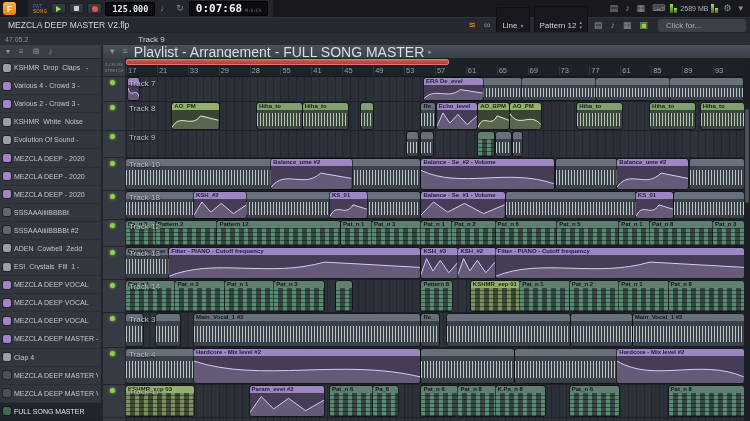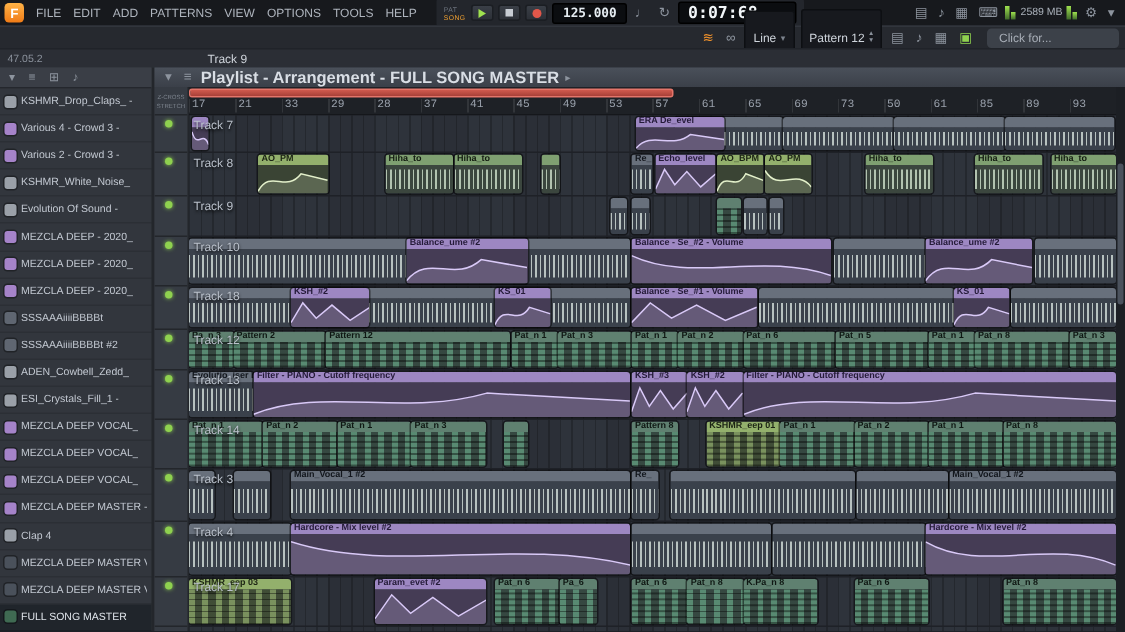--- a/index.html
+++ b/index.html
@@ -48,33 +48,33 @@
   .b-toolbar .ico{font-size:8px;}
   .b-list{flex:1;display:flex;flex-direction:column;min-height:0;}
   .b-item{flex:1;display:flex;align-items:center;gap:3px;padding:0 3px;min-height:0;border-bottom:1px solid rgba(0,0,0,.12);overflow:hidden;}
   .b-item.sel{background:#20252b;}
   .chip{width:8px;height:8px;border-radius:2px;flex:0 0 auto;box-shadow:0 0 0 1px rgba(0,0,0,.35);}
   .blab{font-size:7px;color:#c2c8d1;white-space:nowrap;overflow:hidden;}
   .b-item.sel .blab{color:#dfe4ea;}
   
   .playlist{flex:1;display:flex;flex-direction:column;min-width:0;}
   .pl-header{height:13px;background:linear-gradient(180deg,#4a505a,#3b4049);display:flex;align-items:center;gap:4px;padding:0 5px;flex:0 0 auto;}
-  .pl-title{font-size:11px;color:#d9dee5;white-space:nowrap;font-weight:bold;}
+  .pl-title{font-size:14px;color:#d9dee5;white-space:nowrap;}
   .pl-arrow{font-size:7px;color:#8d949e;}
   .pl-body{flex:1;display:flex;min-height:0;position:relative;}
   .pl-leftcol{width:22px;background:#363b43;border-right:1px solid #23262b;flex:0 0 auto;display:flex;flex-direction:column;overflow:hidden;}
   .lc-head{height:18px;display:flex;flex-direction:column;justify-content:center;gap:1px;border-bottom:1px solid #23262b;flex:0 0 auto;}
   .lc-head span{font-size:4px;color:#7d848e;text-align:center;white-space:nowrap;overflow:hidden;}
   .led-row{position:relative;border-bottom:1px solid #23262b;flex:0 0 auto;}
   .led{position:absolute;top:3px;left:7px;width:5px;height:5px;border-radius:50%;background:#8fd14f;box-shadow:0 0 3px #8fd14f;}
   .pl-gridwrap{flex:1;display:flex;flex-direction:column;min-width:0;}
   .ruler{height:18px;background:#1e2126;flex:0 0 auto;border-bottom:1px solid #15171b;}
   .selt{height:8px;position:relative;}
   .selbar{position:absolute;left:0;top:1px;height:6px;background:linear-gradient(180deg,#d05a4e,#a84038);border:1px solid #e4756a;border-radius:2px;box-sizing:border-box;}
-  .nums{height:9px;display:flex;background:repeating-linear-gradient(90deg,rgba(255,255,255,.09) 0,rgba(255,255,255,.09) 1px,transparent 1px,transparent 5%);font-family:Liberation Mono, monospace;}
+  .nums{height:9px;display:flex;background:repeating-linear-gradient(90deg,rgba(255,255,255,.09) 0,rgba(255,255,255,.09) 1px,transparent 1px,transparent 5%);}
   .rn{flex:0 0 5%;font-size:7.5px;color:#99a0ab;padding-left:2px;line-height:9px;box-sizing:border-box;}
   .lanes{flex:1;position:relative;min-height:0;overflow:hidden;display:flex;flex-direction:column;
     background:
       repeating-linear-gradient(90deg,rgba(0,0,0,.22) 0,rgba(0,0,0,.22) 1px,transparent 1px,transparent 1.25%),
       repeating-linear-gradient(90deg,#2e333b 0,#2e333b 5%,#2b2f37 5%,#2b2f37 10%);}
   .lane{position:relative;border-bottom:1px solid #1e2127;flex:0 0 auto;}
   .t-name{position:absolute;left:3px;top:2px;font-size:8px;color:#bac1cb;z-index:6;text-shadow:0 1px 2px rgba(0,0,0,.9);}
   
   .clip{position:absolute;top:1px;bottom:1px;border-radius:2px;display:flex;flex-direction:column;overflow:hidden;outline:1px solid rgba(0,0,0,.5);box-sizing:border-box;}
   .clip .head{flex:0 0 7px;font-size:6px;line-height:7px;padding:0 2px;white-space:nowrap;overflow:hidden;font-weight:bold;}
@@ -106,30 +106,20 @@
   .vscroll{width:6px;background:#1c1f24;flex:0 0 auto;position:relative;}
   .thumb{position:absolute;top:14%;height:26%;left:1px;right:1px;background:#4b525d;border-radius:2px;}
 </style>
 </head>
 <body>
 
 <div class="win">
 
   <header class="menubar">
     <div class="fl-logo">F</div>
-    <nav class="menus" id="menus" style="display:flex;">
-        <span class="mi">FILE</span>
-        <span class="mi">EDIT</span>
-        <span class="mi">ADD</span>
-        <span class="mi">PATTERNS</span>
-        <span class="mi">VIEW</span>
-        <span class="mi">OPTIONS</span>
-        <span class="mi">TOOLS</span>
-        <span class="mi">HELP</span>
-      </nav>
     <div class="tr-panel">
       <div class="modeswitch">
         <span class="mlab">PAT</span>
         <span class="mlab on">SONG</span>
       </div>
       <button class="tbtn">
           <span class="tri"></span>
         </button>
       <button class="tbtn">
           <span class="sq"></span>
@@ -159,20 +149,21 @@
       <span class="meter">
           <i></i>
           <i></i>
         </span>
       <span class="ico">⚙</span>
       <span class="ico">▾</span>
     </div>
   </header>
 
   <div class="row2">
+    <div class="proj-title">MEZCLA DEEP MASTER V2.flp</div>
     <div class="spacer"></div>
     <span class="ico orange">≋</span>
     <span class="ico">∞</span>
     <div class="snapbox">
       <span>Line</span>
       <span class="car">▾</span>
     </div>
     <div class="patsel">
       <span>Pattern 12</span>
       <span class="spin">▴<br>▾</span>
@@ -333,31 +324,31 @@
           <div class="ruler">
             <div class="selt">
               <div class="selbar" id="sel-bar" style="width: 52.3%;"></div>
             </div>
             <div class="nums" id="ruler-nums">
                 <span class="rn">17</span>
                 <span class="rn">21</span>
                 <span class="rn">33</span>
                 <span class="rn">29</span>
                 <span class="rn">28</span>
-                <span class="rn">37</span>
+                <span class="rn">55</span>
                 <span class="rn">41</span>
                 <span class="rn">45</span>
                 <span class="rn">49</span>
                 <span class="rn">53</span>
                 <span class="rn">57</span>
                 <span class="rn">61</span>
                 <span class="rn">65</span>
                 <span class="rn">69</span>
                 <span class="rn">73</span>
-                <span class="rn">50</span>
+                <span class="rn">77</span>
                 <span class="rn">61</span>
                 <span class="rn">85</span>
                 <span class="rn">89</span>
                 <span class="rn">93</span>
               </div>
           </div>
           <div class="lanes" id="lanes">
               <div class="lane" style="height: 24px;">
                 <span class="t-name">Track 7</span>
                 <div class="clip audio audio" style="left: 52.5%; width: 11.5%;">

